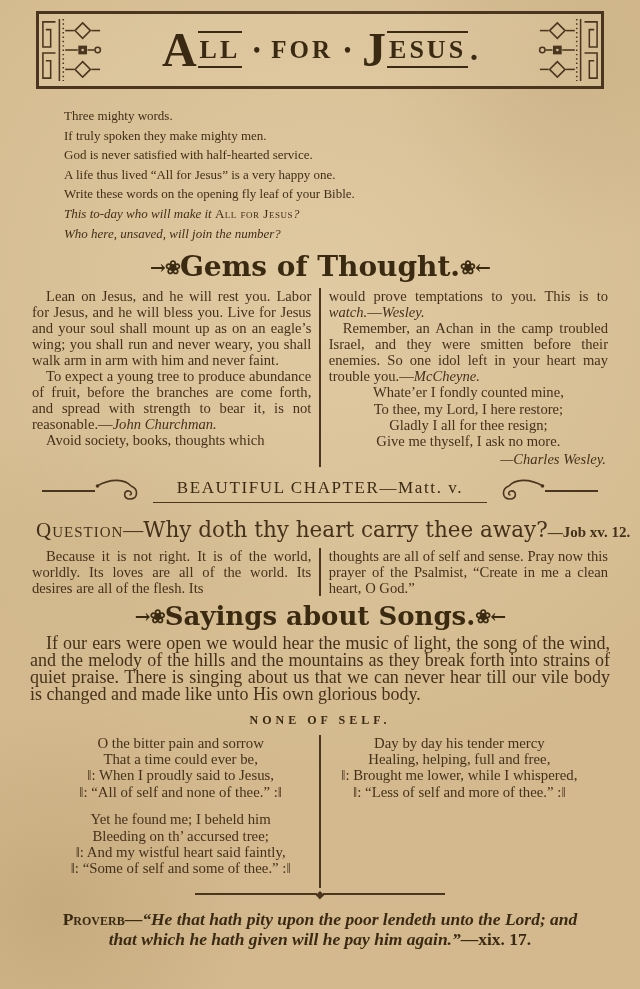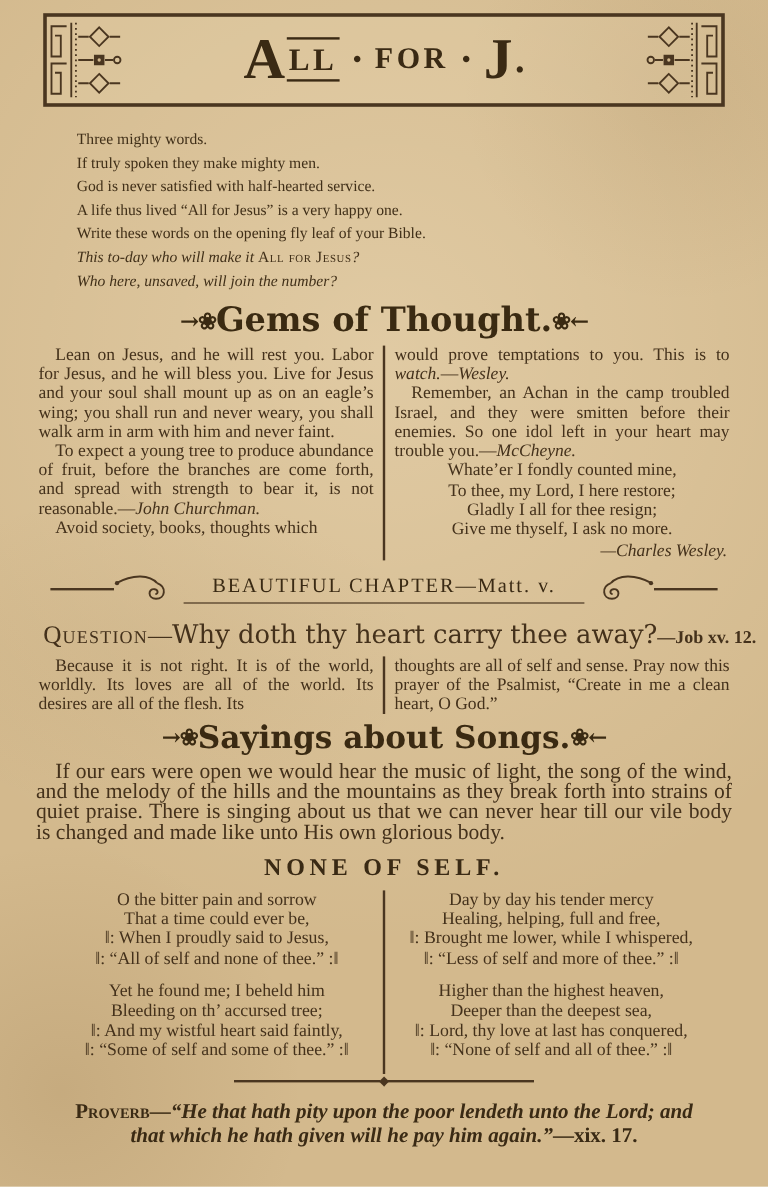--- a/index.html
+++ b/index.html
@@ -52,21 +52,21 @@
   .chapter-label{font-weight:normal;font-size:17px;letter-spacing:1.6px;border-bottom:1.6px solid #4a3620;padding:0 24px 4px;white-space:nowrap;color:#3a2a14;}
   
   .question{margin:13px 36px 0;white-space:nowrap;}
   .q-label{font-variant:small-caps;font-size:21px;letter-spacing:1px;}
   .q-dash{font-size:20px;}
   .q-text{font-family:"DejaVu Serif",serif;font-size:21.5px;}
   .q-ref{font-weight:bold;font-size:15px;}
   
   .sayings-body{margin:5px 30px 0;font-size:18px;line-height:17.2px;text-align:justify;text-indent:16px;}
   
-  .nos{text-align:center;font-weight:bold;font-size:20px;letter-spacing:4px;margin-top:9px;color:#3a2a14;}
+  .nos{text-align:center;font-weight:bold;font-size:12px;letter-spacing:4px;margin-top:9px;color:#3a2a14;}
   .hymn-cols{display:flex;margin:7px 42px 0;}
   .hymn-col{flex:1;}
   .verse{white-space:pre-line;text-align:center;font-size:14.8px;line-height:16.4px;margin-bottom:11px;}
   
   .diamond-rule{display:flex;align-items:center;justify-content:center;width:250px;margin:1px auto 0;}
   .diamond-rule .hline{flex:1;height:1.8px;background:#4a3620;}
   .diamond-rule .dia{font-size:11px;line-height:1;margin:0 -1px;color:#4a3620;}
   .proverb{margin:9px 52px 0;text-align:center;font-size:17.5px;line-height:20.5px;color:#3a2a14;}
   .p-label{font-variant:small-caps;font-weight:bold;}
   .p-text{font-style:italic;font-weight:bold;}
@@ -102,20 +102,21 @@
     <div class="banner-title">
       <span class="tw">
           <span class="cap">A</span>
           <span class="ruled">LL</span>
         </span>
       <span class="dotsep">•</span>
       <span class="word-mid">FOR</span>
       <span class="dotsep">•</span>
       <span class="tw">
           <span class="cap">J</span>
+          <span class="ruled">ESUS</span>
           <span class="period">.</span>
         </span>
     </div>
 
     <svg class="banner-orn right" viewBox="0 0 68 66">
       <g stroke="#4a3620" fill="none" stroke-width="1.6">
         <path d="M17 4 H4 V30 H12 V12 H7"></path>
         <path d="M17 36 H4 V62 H12 V44 H7"></path>
         <line x1="21" y1="1" x2="21" y2="65"></line>
         <line x1="25" y1="1" x2="25" y2="65" stroke-dasharray="1.5 3"></line>
@@ -216,24 +217,20 @@
 Bleeding on th’ accursed tree;
 ‖: And my wistful heart said faintly,
 ‖: “Some of self and some of thee.” :‖</div>
     </div>
     <div class="vdivider"></div>
     <div class="hymn-col">
       <div class="verse">Day by day his tender mercy
 Healing, helping, full and free,
 ‖: Brought me lower, while I whispered,
 ‖: “Less of self and more of thee.” :‖</div>
-      <div class="verse">Higher than the highest heaven,
-Deeper than the deepest sea,
-‖: Lord, thy love at last has conquered,
-‖: “None of self and all of thee.” :‖</div>
     </div>
   </div>
 
   <div class="diamond-rule">
     <div class="hline"></div>
     <span class="dia">◆</span>
     <div class="hline"></div>
   </div>
 
   <div class="proverb">

